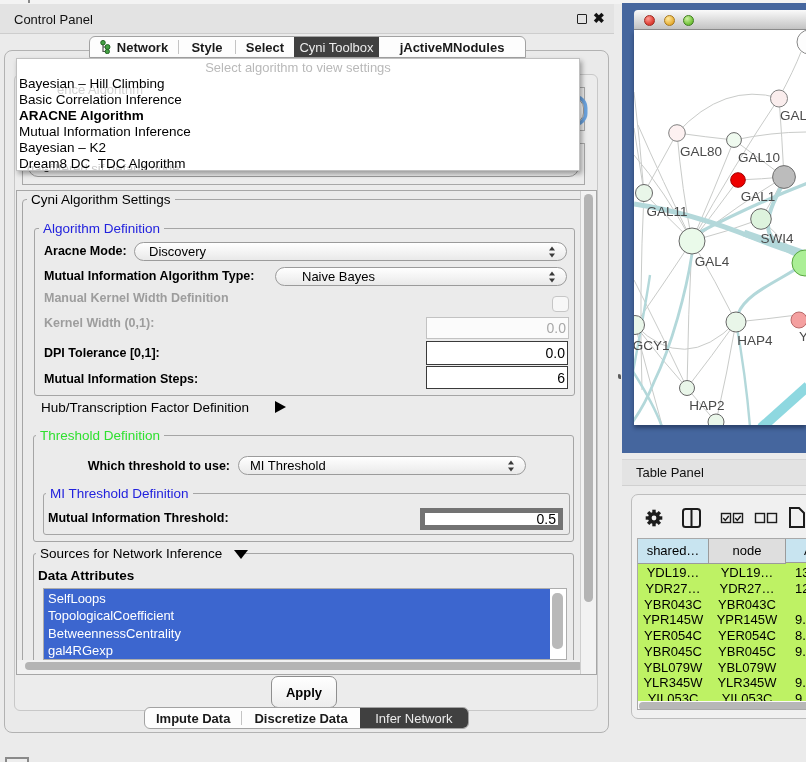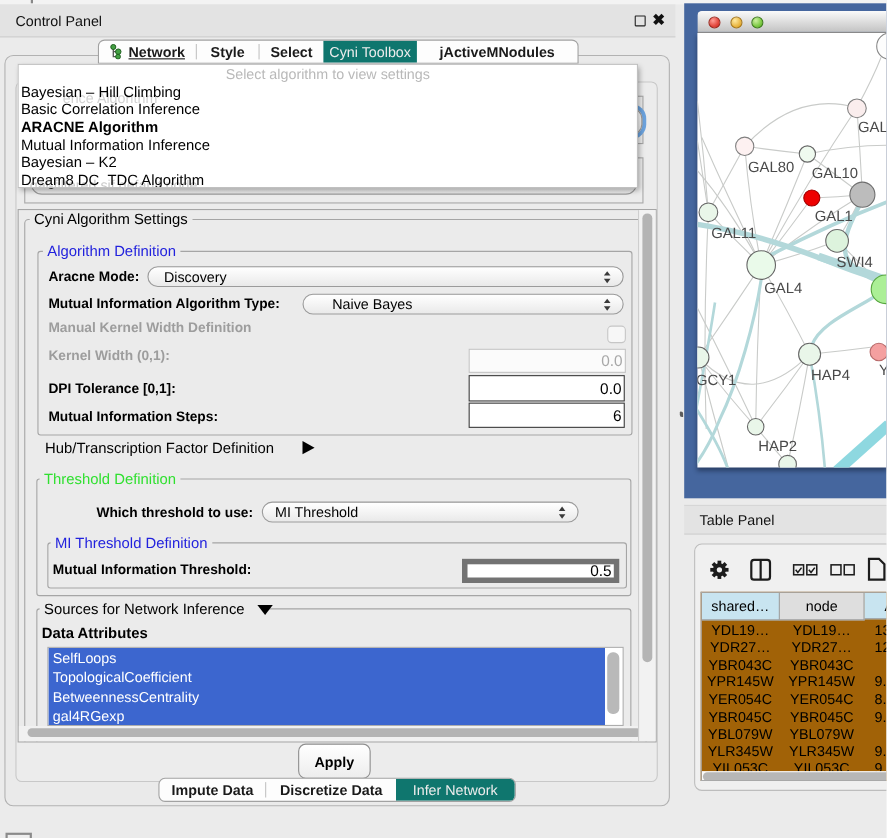--- a/index.html
+++ b/index.html
@@ -12,39 +12,39 @@
   .legend{position:absolute;top:-8px;left:8px;background:#ebebeb;padding:0 4px;font-size:13px;white-space:nowrap;}
   .combo{position:absolute;background:linear-gradient(#ffffff,#f2f2f2 60%,#e9e9e9);border:1px solid #9b9b9b;border-radius:10px;box-sizing:border-box;}
   .combo .ct{position:absolute;left:0;top:0;bottom:0;display:flex;align-items:center;font-size:13px;color:#000;white-space:nowrap;}
   .arrows{position:absolute;right:10px;top:50%;transform:translateY(-50%);width:7px;height:11px;}
   .arrows:before{content:"";position:absolute;left:0;top:0;border-left:3.5px solid transparent;border-right:3.5px solid transparent;border-bottom:4.5px solid #3a3a3a;}
   .arrows:after{content:"";position:absolute;left:0;bottom:0;border-left:3.5px solid transparent;border-right:3.5px solid transparent;border-top:4.5px solid #3a3a3a;}
   .tfield{position:absolute;box-sizing:border-box;background:#fff;border:1px solid #555;font-size:13px;text-align:right;padding:0 2px 0 0;display:flex;align-items:center;justify-content:flex-end;}
   .tfield.dis{background:#fbfbfb;border:1px solid #c2c2c2;color:#a8a8a8;}
   .tabbar{position:absolute;background:#fdfdfd;border:1px solid #a2a2a2;border-radius:6px;box-sizing:border-box;display:flex;overflow:hidden;}
   .tab{height:100%;display:flex;align-items:center;justify-content:center;font-size:13px;font-weight:bold;color:#1a1a1a;position:relative;}
-  .tab.sel{background:#0f766e;color:#ececec;}
+  .tab.sel{background:#404040;color:#ececec;}
   .tsep{width:1px;height:14px;background:#c4c4c4;align-self:center;}
 </style>
 </head>
 <body>
 <div id="page">
 
   <div class="abs" style="left:0;top:0;width:806px;height:4px;background:#f3f3f3;"></div>
   <div class="abs" style="left:28px;top:0;width:2px;height:3px;background:#888;"></div>
 
   <div class="abs" style="left:0;top:4px;width:614px;height:29px;background:#e3e3e3;border-bottom:1px solid #cdcdcd;"></div>
   <div class="abs" style="left:14px;top:12px;font-size:13px;color:#111;">Control Panel</div>
   <div class="abs" style="left:577px;top:14px;width:10px;height:10px;border:1.6px solid #222;border-radius:1px;box-sizing:border-box;"></div>
   <div class="abs" style="left:593px;top:10px;font-size:14px;font-weight:bold;color:#111;">✖</div>
 
   <div class="abs" style="left:4px;top:50px;width:605px;height:683px;background:#eaeaea;border:1px solid #b2b2b2;border-radius:8px;box-sizing:border-box;"></div>
 
   <div class="tabbar" style="left:89px;top:36px;width:437px;height:22px;border-radius:6px 6px 0 0;">
-    <div class="tab" style="width:88px;text-decoration:underline;">
+    <div class="tab" style="width:88px;">
       <svg width="12" height="14" viewBox="0 0 12 14" style="margin-right:5px;">
         <path d="M3,3 V11.5 H6" fill="none" stroke="#555" stroke-width="1.2"></path>
         <path d="M3,7 H6" fill="none" stroke="#555" stroke-width="1.2"></path>
         <circle cx="3" cy="2.7" r="2.3" fill="#44a044" stroke="#1e5e1e" stroke-width="0.9"></circle>
         <circle cx="7.5" cy="7" r="2.5" fill="#44a044" stroke="#1e5e1e" stroke-width="0.9"></circle>
         <circle cx="7.3" cy="11.5" r="2.2" fill="#44a044" stroke="#1e5e1e" stroke-width="0.9"></circle>
       </svg>Network</div>
     <div class="tsep"></div>
     <div class="tab" style="width:56px;">Style</div>
     <div class="tsep"></div>
@@ -268,21 +268,21 @@
         <path d="M92.3,24 l2,2.4 l3.4,-4.4"></path>
         <rect x="102.5" y="19.5" width="9" height="9"></rect>
         <path d="M104.3,24 l2,2.4 l3.4,-4.4"></path>
         <rect x="124.5" y="19.5" width="9" height="9"></rect>
         <rect x="136.5" y="19.5" width="9" height="9"></rect>
       </g>
 
       <path d="M159,14 h9 l5,5 v14 h-14 z" fill="none" stroke="#1c1c1c" stroke-width="2"></path>
     </svg>
   </div>
-  <div class="abs" id="thetable" style="left:637px;top:538px;width:169px;height:172px;background:#a16207;border-top:1px solid #a9a9a9;border-left:1px solid #a9a9a9;border-bottom:1px solid #a9a9a9;box-sizing:border-box;overflow:hidden;font-size:13px;">
+  <div class="abs" id="thetable" style="left:637px;top:538px;width:169px;height:172px;background:#bef264;border-top:1px solid #a9a9a9;border-left:1px solid #a9a9a9;border-bottom:1px solid #a9a9a9;box-sizing:border-box;overflow:hidden;font-size:13px;">
     <div class="abs" style="left:0;top:0;width:70px;height:24px;background:#c8e4f0;border-right:1px solid #9b9b9b;border-bottom:1px solid #9b9b9b;text-align:center;line-height:24px;">shared…</div>
     <div class="abs" style="left:71px;top:0;width:76px;height:24px;background:#dedede;border-right:1px solid #9b9b9b;border-bottom:1px solid #9b9b9b;text-align:center;line-height:24px;">node</div>
     <div class="abs" style="left:148px;top:0;width:30px;height:24px;background:#c8e4f0;border-bottom:1px solid #9b9b9b;line-height:24px;padding-left:18px;box-sizing:border-box;">A</div>
     <div class="abs" style="left:0;top:26px;width:70px;text-align:center;line-height:15.75px;">YDL19…<br>YDR27…<br>YBR043C<br>YPR145W<br>YER054C<br>YBR045C<br>YBL079W<br>YLR345W<br>YIL053C</div>
     <div class="abs" style="left:71px;top:26px;width:76px;text-align:center;line-height:15.75px;">YDL19…<br>YDR27…<br>YBR043C<br>YPR145W<br>YER054C<br>YBR045C<br>YBL079W<br>YLR345W<br>YIL053C</div>
     <div class="abs" style="left:157px;top:26px;width:30px;line-height:15.75px;">13<br>12<br>&nbsp;<br>9.<br>8.<br>9.<br>&nbsp;<br>9.<br>9.</div>
     <div class="abs" style="left:0px;top:162px;width:169px;height:10px;background:#fafafa;"></div>
     <div class="abs" style="left:1px;top:163px;width:172px;height:8px;background:#b7b7b7;border-radius:4px;"></div>
   </div>
 

